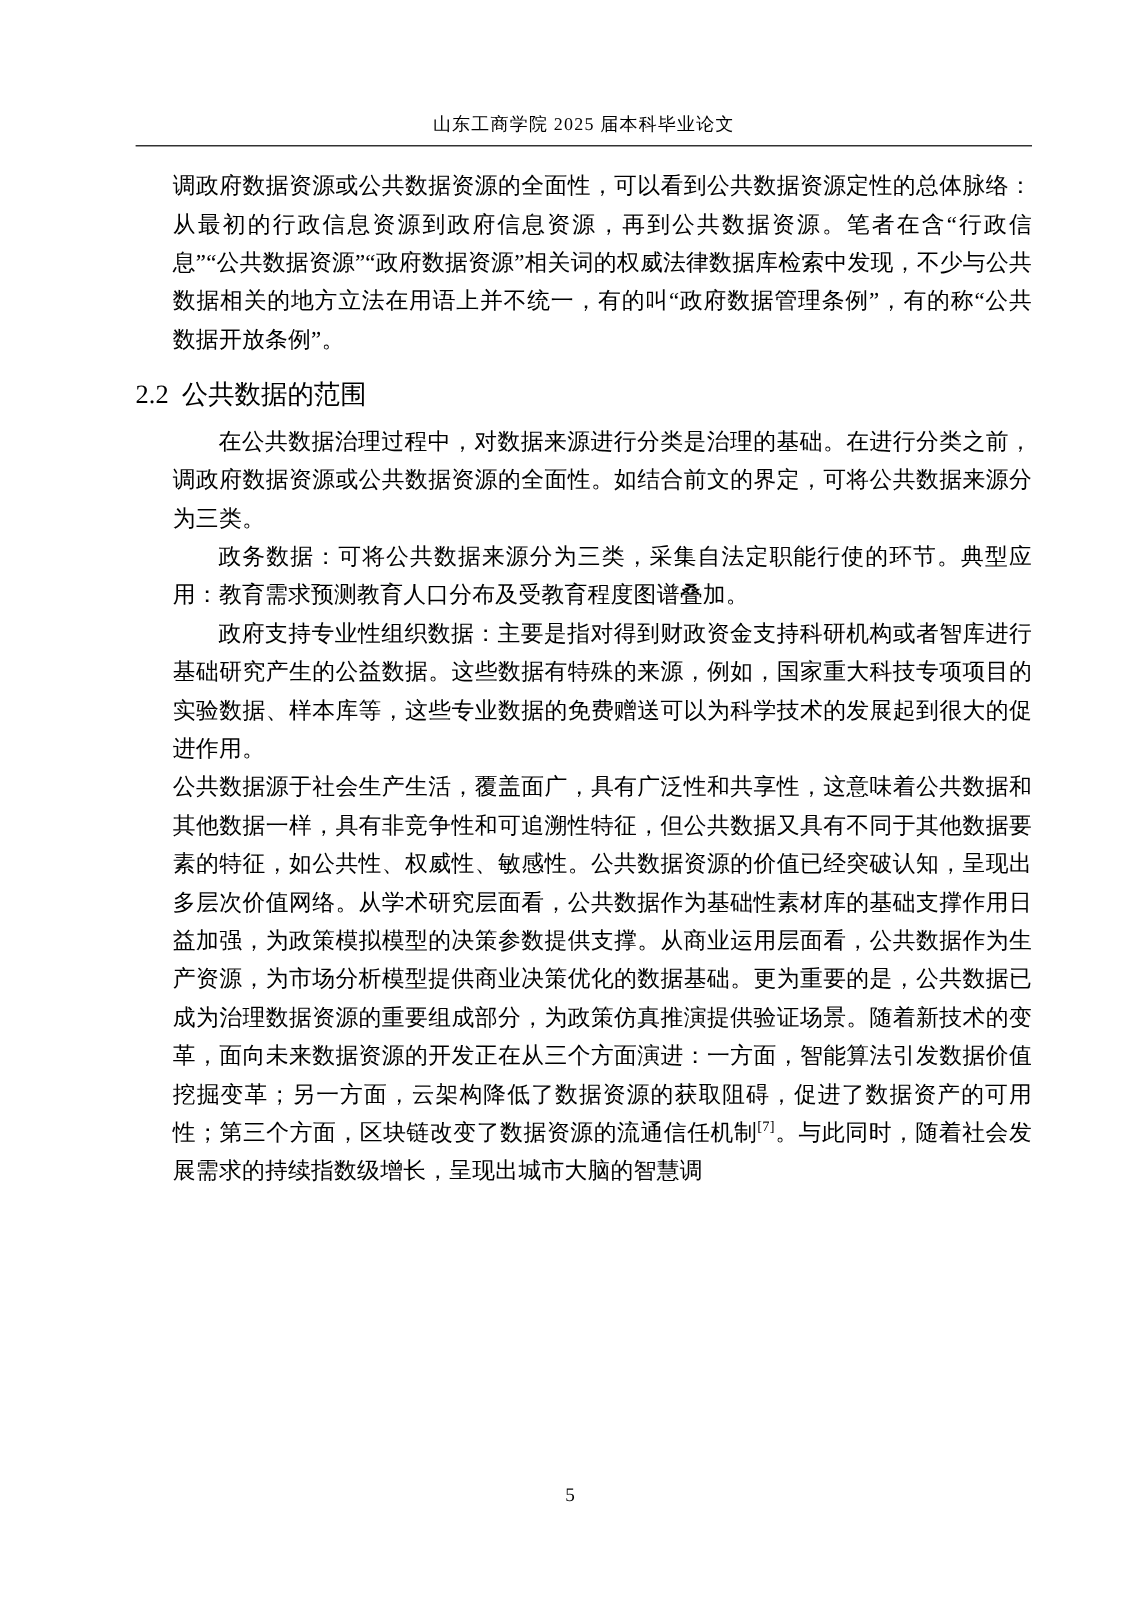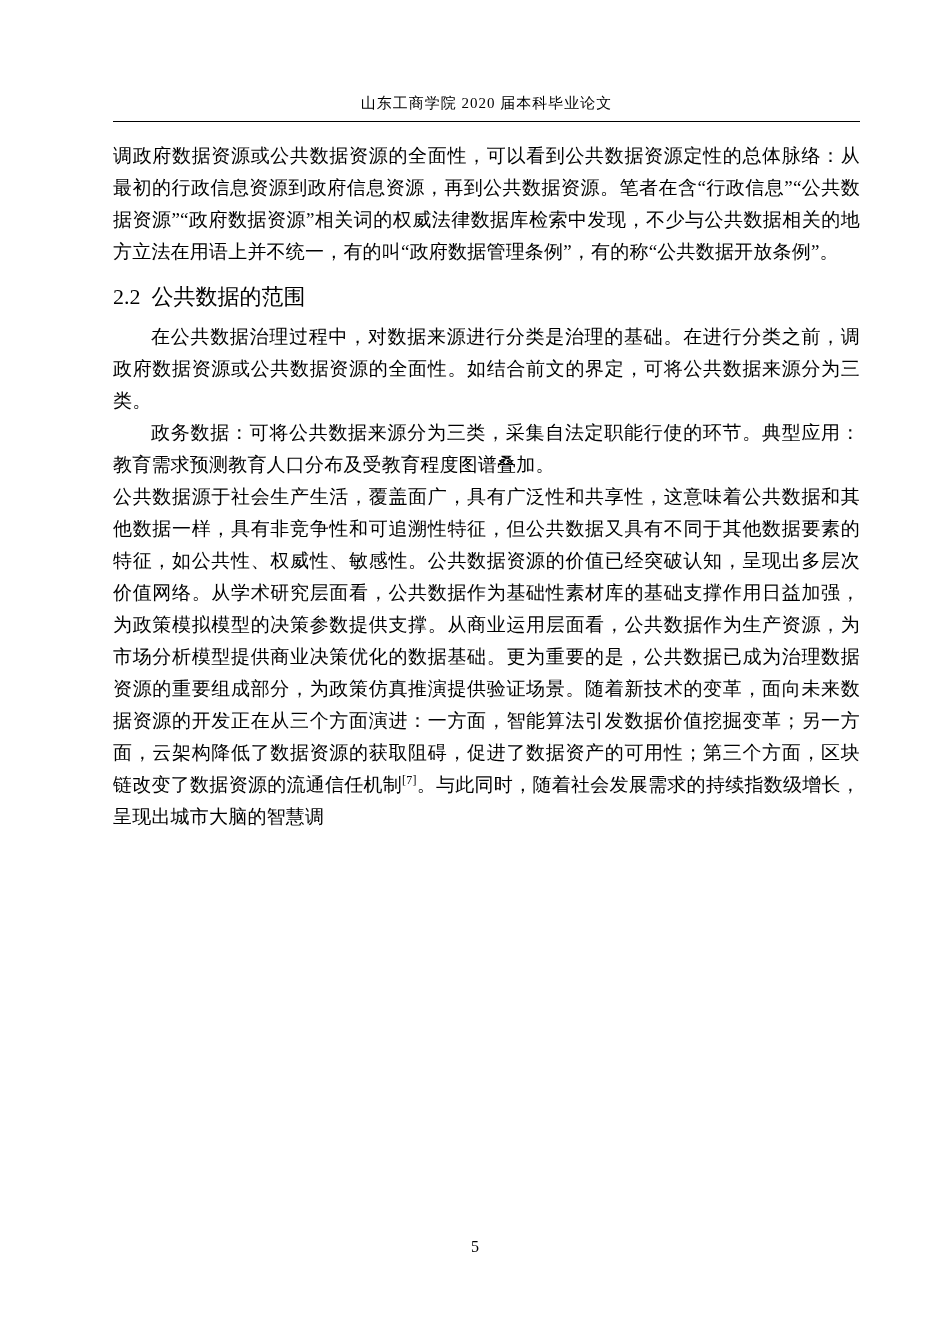--- a/index.html
+++ b/index.html
@@ -31,20 +31,21 @@
     position: absolute;
     top: 140px;
     left: 113px;
     right: 90px;
   }
   .para {
     font-size: 19px;
     line-height: 32px;
     text-align: justify;
     letter-spacing: 0.2px;
+    margin-left: 31px;
   }
   .indent { text-indent: 2em; }
   .section-heading {
     font-size: 22px;
     line-height: 28px;
     font-weight: normal;
     margin: 15px 0 10px 0;
     white-space: pre-wrap;
   }
   .ref {
@@ -60,35 +61,36 @@
     text-align: center;
     font-size: 16px;
   }
 </style>
 </head>
 <body>
 
 <div class="page">
 
   <div class="header">
-    <div class="header-title">山东工商学院 2020 届本科毕业论文</div>
+    <div class="header-title">山东工商学院 2025 届本科毕业论文</div>
   </div>
 
   <div class="content">
 
     <p class="para">调政府数据资源或公共数据资源的全面性，可以看到公共数据资源定性的总体脉络：从最初的行政信息资源到政府信息资源，再到公共数据资源。笔者在含“行政信息”“公共数据资源”“政府数据资源”相关词的权威法律数据库检索中发现，不少与公共数据相关的地方立法在用语上并不统一，有的叫“政府数据管理条例”，有的称“公共数据开放条例”。</p>
 
 
     <h2 class="section-heading">2.2  公共数据的范围</h2>
 
     <p class="para indent">在公共数据治理过程中，对数据来源进行分类是治理的基础。在进行分类之前，调政府数据资源或公共数据资源的全面性。如结合前文的界定，可将公共数据来源分为三类。</p>
 
     <p class="para indent">政务数据：可将公共数据来源分为三类，采集自法定职能行使的环节。典型应用：教育需求预测教育人口分布及受教育程度图谱叠加。</p>
 
 
+    <p class="para indent">政府支持专业性组织数据：主要是指对得到财政资金支持科研机构或者智库进行基础研究产生的公益数据。这些数据有特殊的来源，例如，国家重大科技专项项目的实验数据、样本库等，这些专业数据的免费赠送可以为科学技术的发展起到很大的促进作用。</p>
 
 
     <p class="para"><span>公共数据源于社会生产生活，覆盖面广，具有广泛性和共享性，这意味着公共数据和其他数据一样，具有非竞争性和可追溯性特征，但公共数据又具有不同于其他数据要素的特征，如公共性、权威性、敏感性。公共数据资源的价值已经突破认知，呈现出多层次价值网络。从学术研究层面看，公共数据作为基础性素材库的基础支撑作用日益加强，为政策模拟模型的决策参数提供支撑。从商业运用层面看，公共数据作为生产资源，为市场分析模型提供商业决策优化的数据基础。更为重要的是，公共数据已成为治理数据资源的重要组成部分，为政策仿真推演提供验证场景。随着新技术的变革，面向未来数据资源的开发正在从三个方面演进：一方面，智能算法引发数据价值挖掘变革；另一方面，云架构降低了数据资源的获取阻碍，促进了数据资产的可用性；第三个方面，区块链改变了数据资源的流通信任机制</span><sup class="ref">[7]</sup><span>。与此同时，随着社会发展需求的持续指数级增长，呈现出城市大脑的智慧调</span></p>
 
   </div>
 
   <div class="footer">
     <span class="page-number">5</span>
   </div>
 

